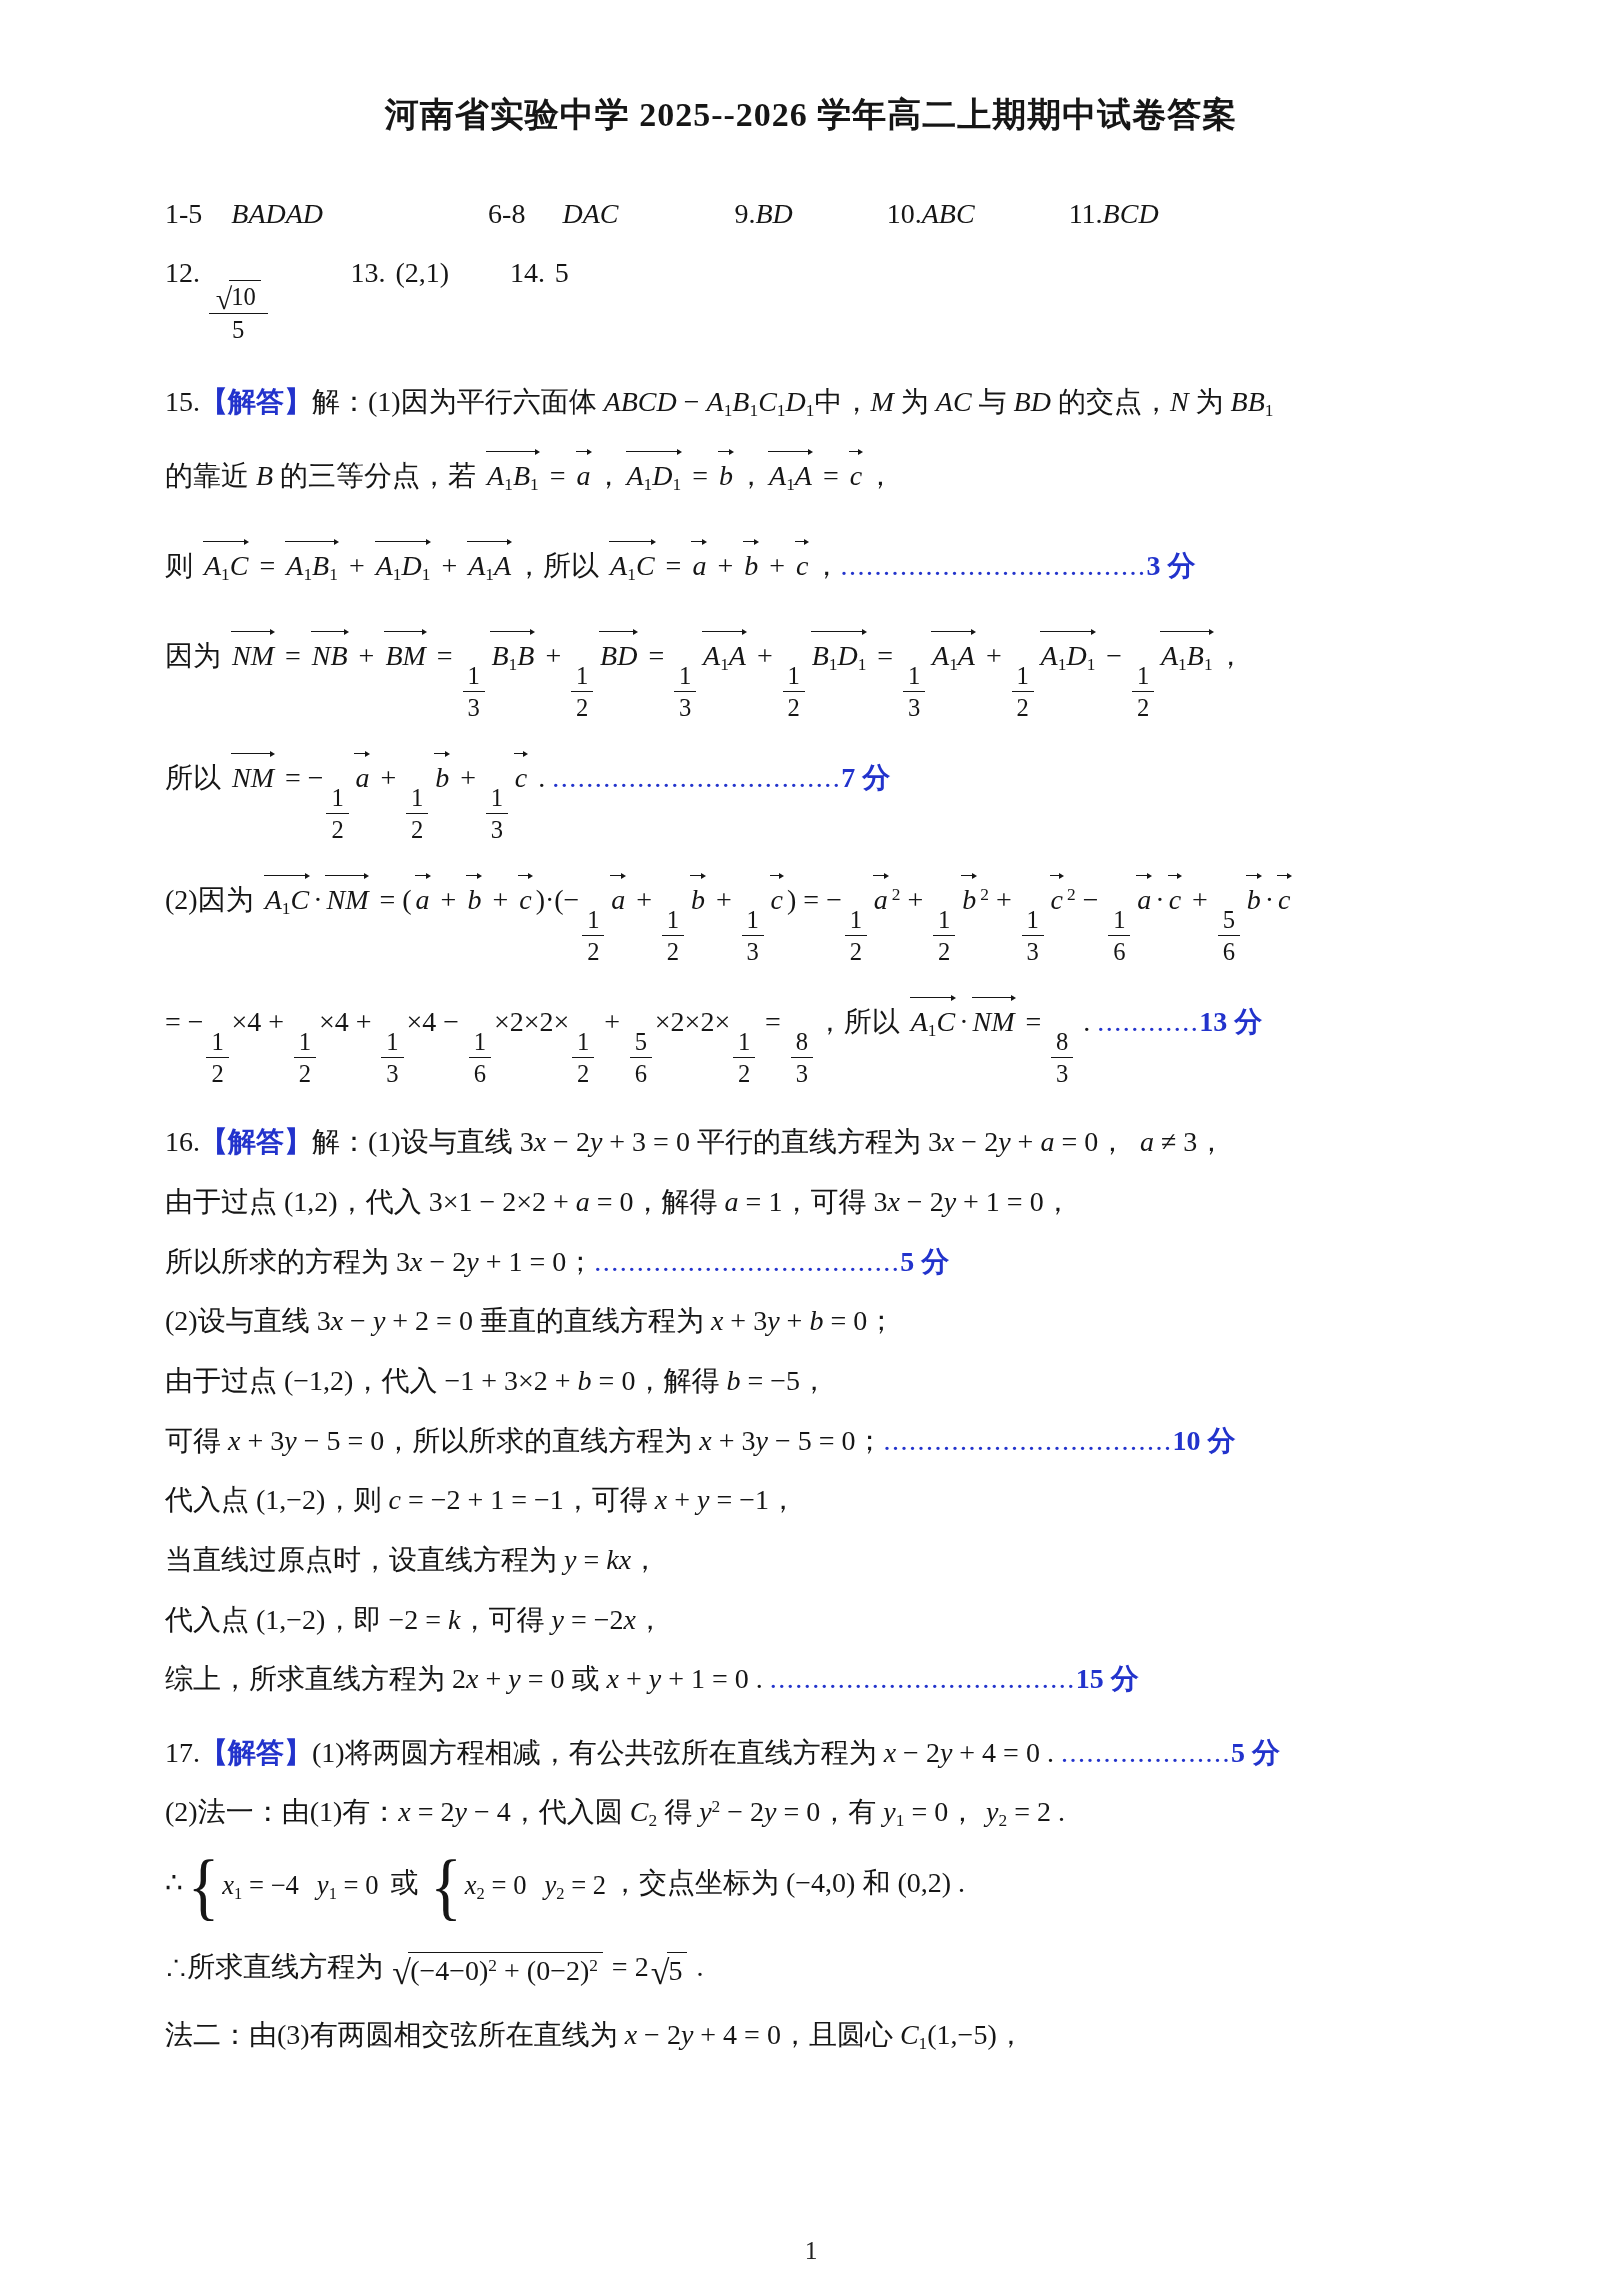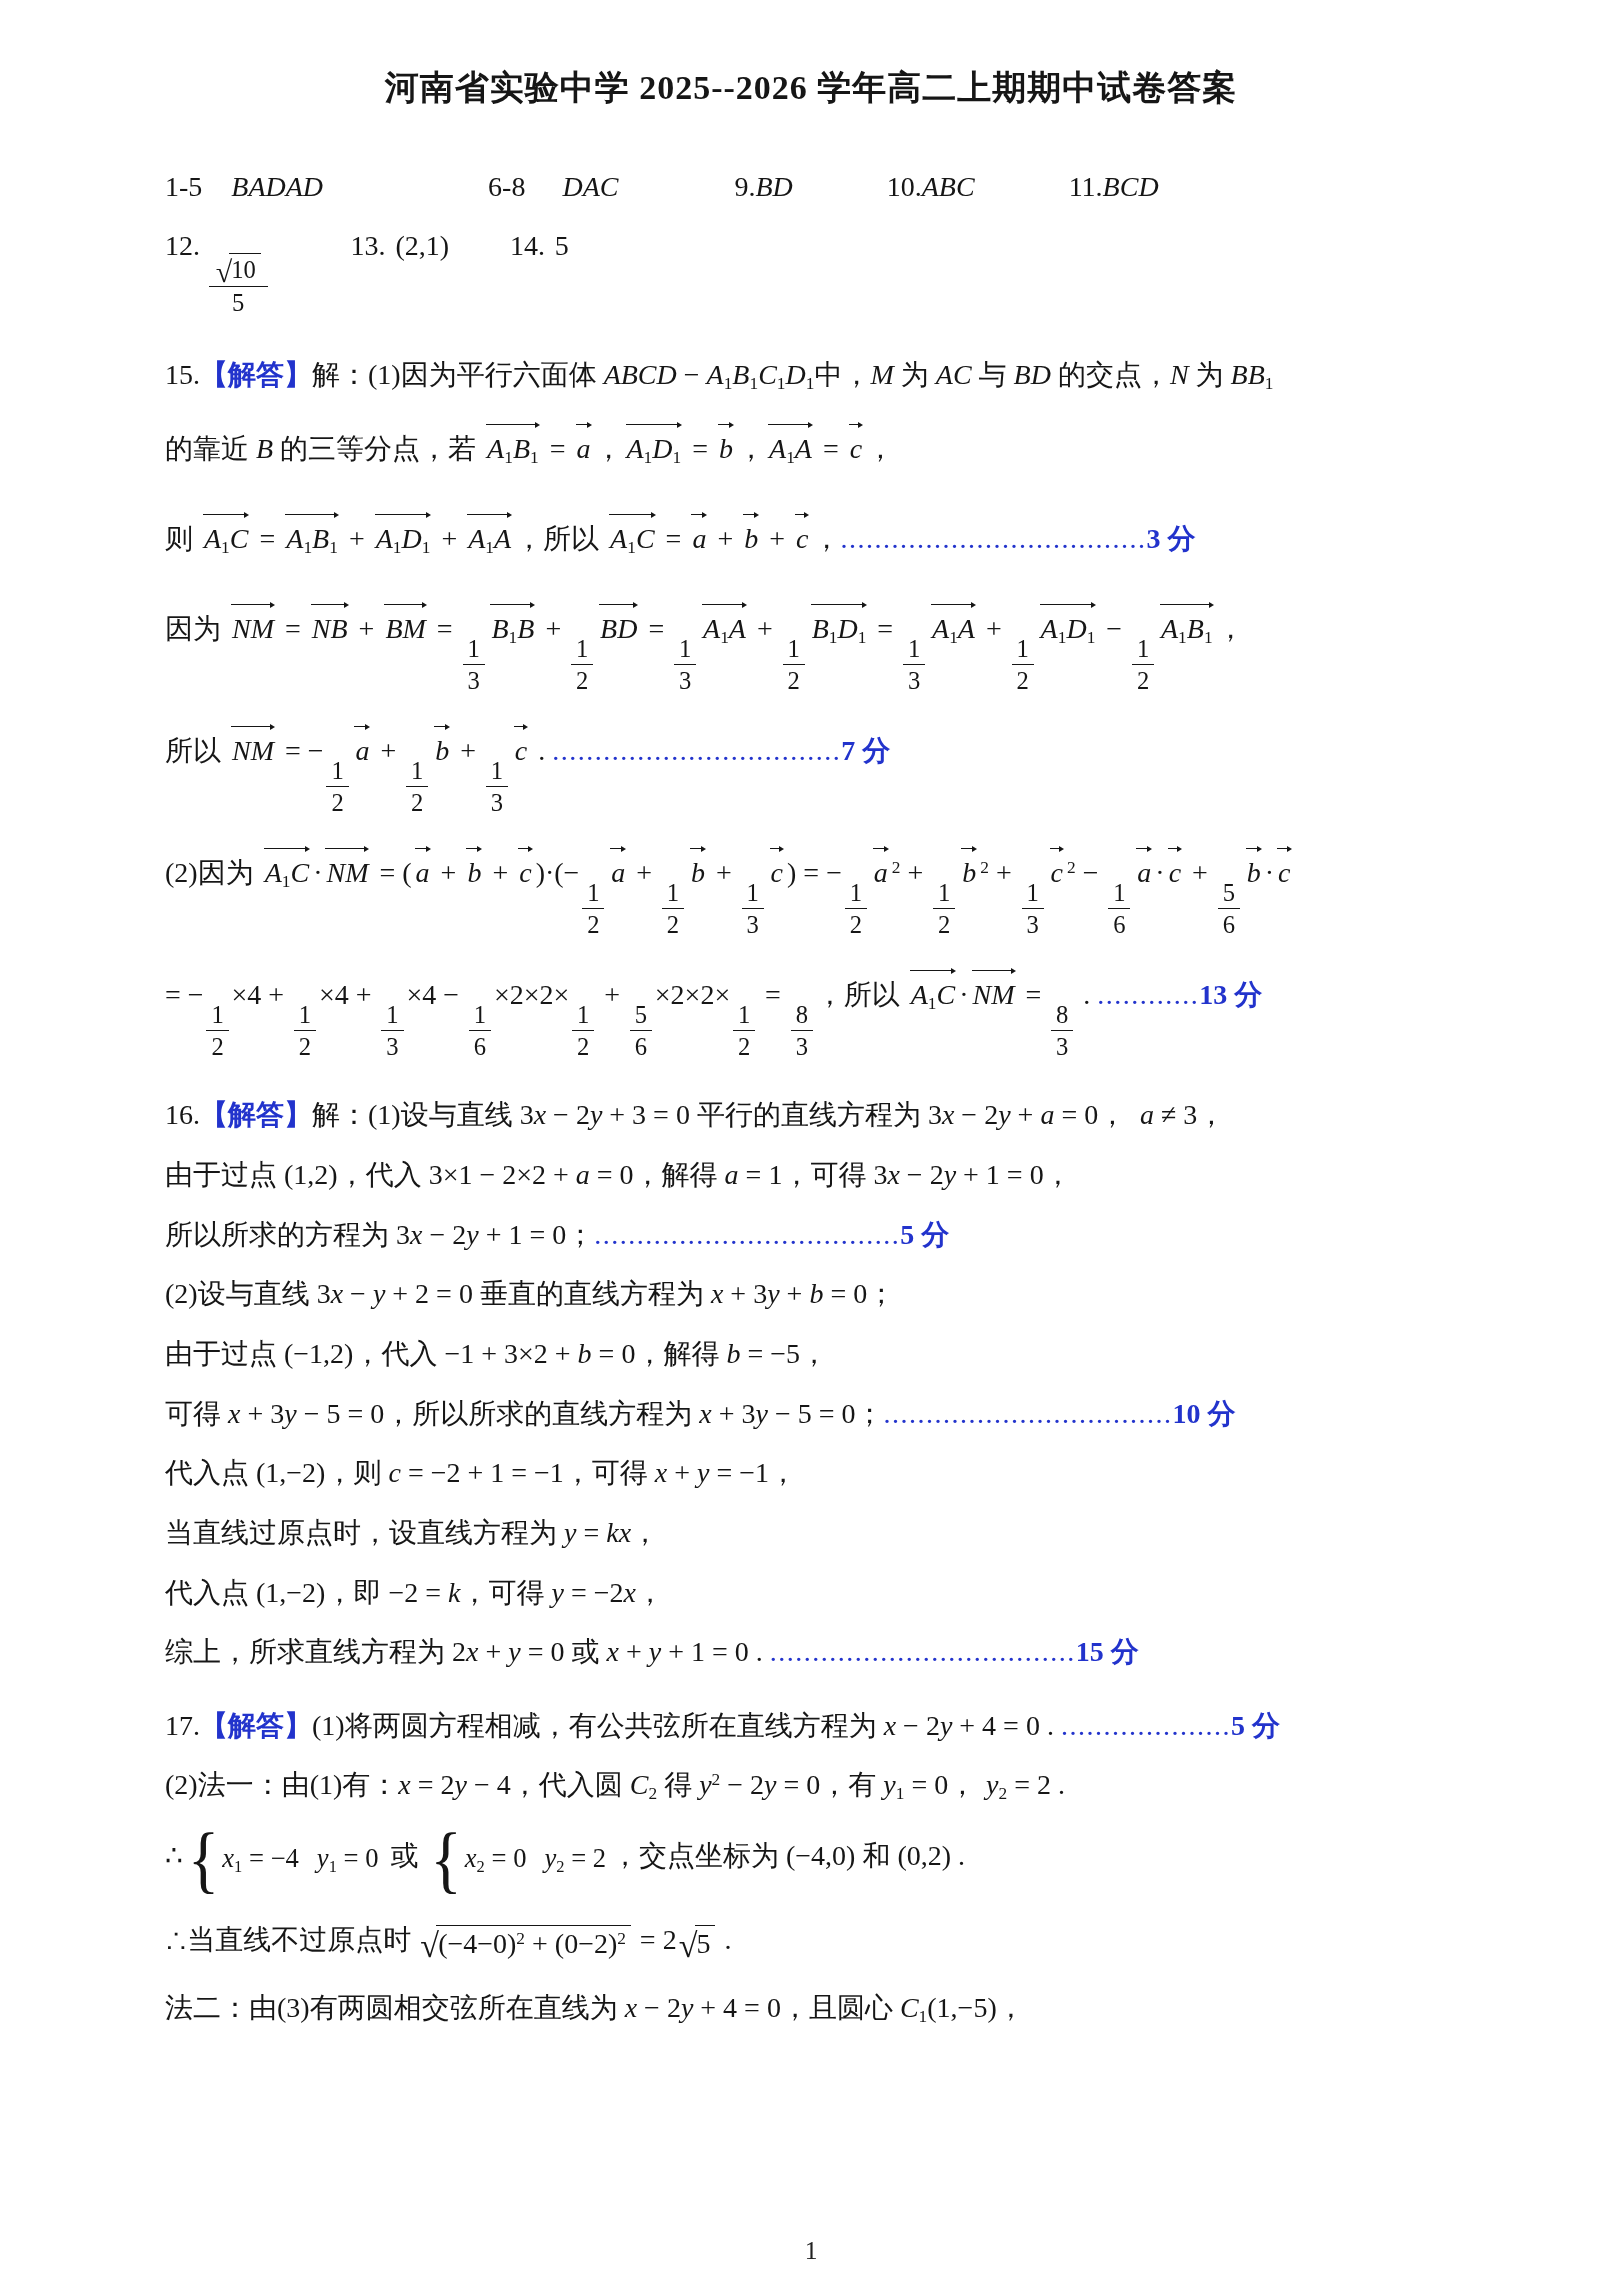--- a/index.html
+++ b/index.html
@@ -1,19 +1,19 @@
 <!DOCTYPE html>
 <html style="--accent: #2233cc;"><head>
 <meta charset="utf-8">
 <style>
   *{box-sizing:border-box;}
   html,body{margin:0;padding:0;background:#ffffff;}
   .page{position:relative;width:1622px;height:2293px;margin:0 auto;background:#ffffff;
         font-family:"Liberation Serif","DejaVu Serif",serif;color:#161616;overflow:hidden;}
-  .title{margin:0;padding:65px 0 0 0;text-align:center;font-size:34px;font-weight:700;letter-spacing:1px;}
+  .title{margin:0;padding:92px 0 0 0;text-align:center;font-size:34px;font-weight:700;letter-spacing:1px;}
   .doc{padding:47px 165px 0 165px;font-size:28px;}
   .line{margin:0 0 11.8px 0;padding-top:9.8px;line-height:1.36;}
   .mi{font-style:italic;}
   sub,sup{font-size:0.62em;line-height:0;}
   sub{vertical-align:-0.3em;}
   sup{vertical-align:0.5em;}
   .blu{color:var(--accent,#2233cc);letter-spacing:1.5px;}
   .bb{color:var(--accent,#2233cc);font-weight:700;letter-spacing:0;}
   .sp{display:inline-block;height:1px;}
   .frac{display:inline-flex;flex-direction:column;align-items:center;vertical-align:-0.78em;
@@ -153,21 +153,21 @@
             <span class="crow"><span class="mi">x</span><sub>1</sub><span class=""> = −4</span></span>
             <span class="crow"><span class="mi">y</span><sub>1</sub><span class=""> = 0</span></span>
           </span>
         </span><span class=""> 或 </span><span class="cases">
           <span class="cbrace">{</span>
           <span class="cbody">
             <span class="crow"><span class="mi">x</span><sub>2</sub><span class=""> = 0</span></span>
             <span class="crow"><span class="mi">y</span><sub>2</sub><span class=""> = 2</span></span>
           </span>
         </span><span class="">，交点坐标为 (−4,0) 和 (0,2) .</span></div>
-      <div class="line" style="margin-bottom: 19.6px;"><span class="">∴当直线不过原点时 </span><span class="sqrt">
+      <div class="line" style="margin-bottom: 19.6px;"><span class="">∴所求直线方程为 </span><span class="sqrt">
           <span class="rsign">√</span>
           <span class="rbody"><span class="">(−4−0)</span><sup>2</sup><span class=""> + (0−2)</span><sup>2</sup></span>
         </span><span class=""> = 2</span><span class="sqrt">
           <span class="rsign">√</span>
           <span class="rbody"><span class="">5</span></span>
         </span><span class=""> .</span></div>
       <div class="line"><span class="">法二：由(3)有两圆相交弦所在直线为 </span><span class="mi">x</span><span class=""> − 2</span><span class="mi">y</span><span class=""> + 4 = 0，且圆心 </span><span class="mi">C</span><sub>1</sub><span class="">(1,−5)，</span></div>
     </div>
   <div class="footer">1</div>
 </div>

